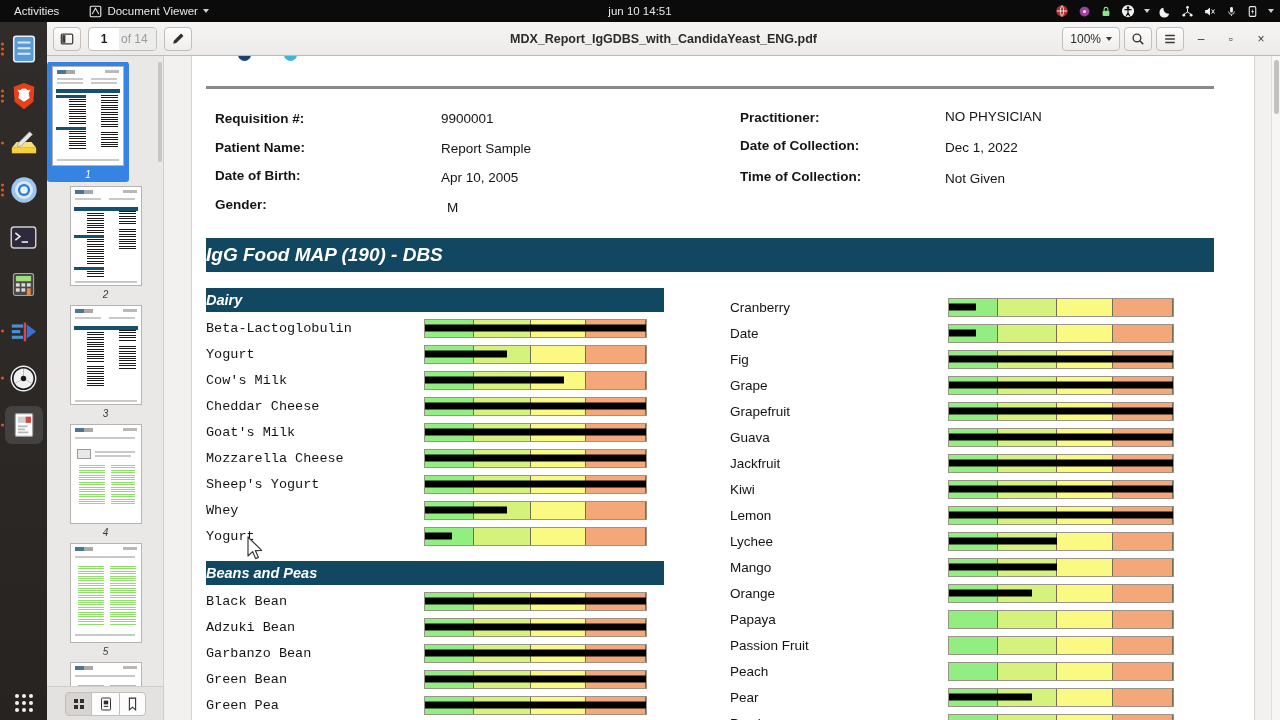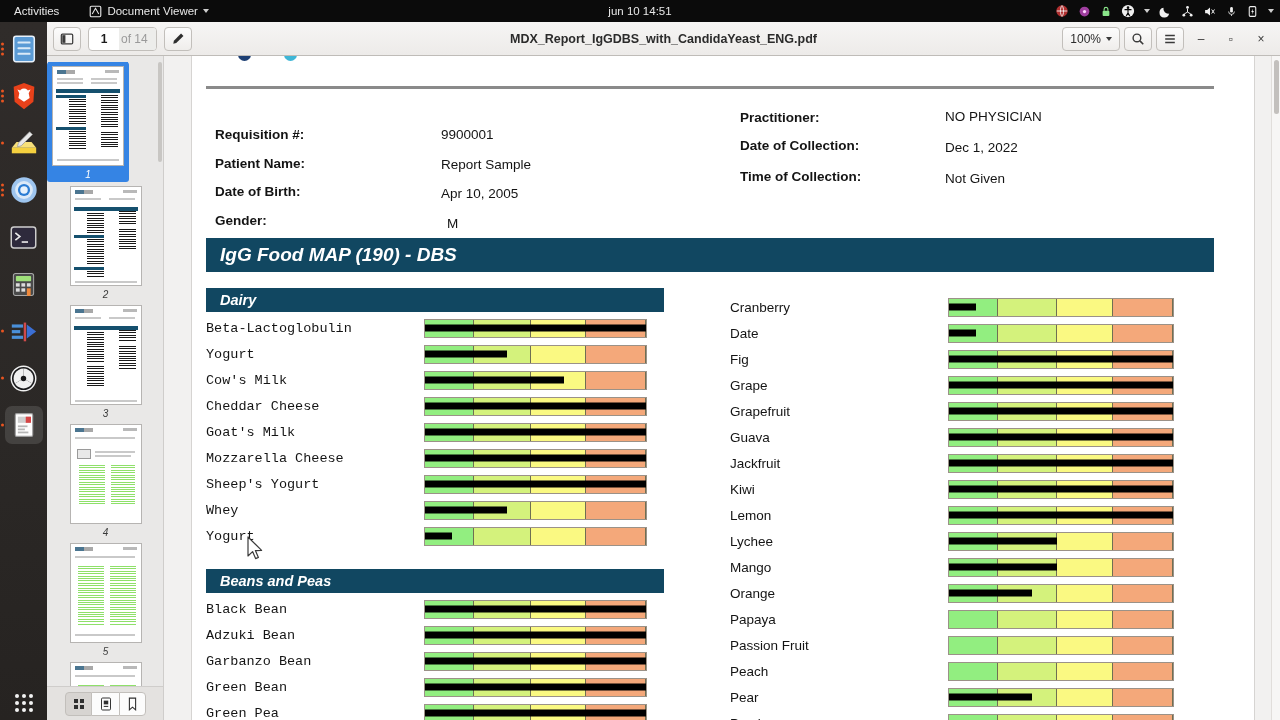--- a/index.html
+++ b/index.html
@@ -113,29 +113,29 @@
   #hr-top { position: absolute; left: 14px; top: 30px; width: 1008px; height: 3px; background: #8a8a8a; }
 
   .info-grid { position: absolute; top: 54px; left: 0; width: 1062px; font-size: 13.5px; color: #141414; }
   .info-col { position: absolute; }
   .info-row { position: relative; height: 28px; }
   .info-k { position: absolute; font-weight: bold; white-space: nowrap; }
   .info-v { position: absolute; white-space: nowrap; }
 
   #maptitle { position: absolute; top: 182px; left: 14px; width: 1008px; height: 34px;
               background: #114761; color: #fff; font-size: 19px; font-weight: bold; font-style: italic;
-              display: flex; align-items: center; padding-left: 14px; }
+              display: flex; align-items: center; }
 
   .col { position: absolute; top: 232px; }
   .col.left  { left: 14px;  width: 458px; }
   .col.right { left: 538px; width: 448px; }
 
   .cat-band { height: 24px; background: #114761; color: #fff; font-size: 14.5px;
               font-weight: bold; font-style: italic; display: flex; align-items: center;
-              padding-left: 14px; margin-bottom: 3px; }
+              padding-left: 0; margin-bottom: 3px; }
 
   .frow { height: 26px; display: flex; align-items: center; position: relative; }
   .fname { font-size: 13.5px; color: #141414; white-space: nowrap; }
   .col.left  .fname { width: 218px; font-family: Liberation Mono, monospace; }
   .col.right .fname { width: 218px; }
   .bar { position: relative; height: 19px; border: 1px solid #9b9288;
          display: flex; overflow: hidden; }
   .col.left  .bar { width: 223px; }
   .col.right .bar { width: 226px; }
   .bar .z { height: 100%; border-right: 1px solid #6f6f52; }
@@ -511,21 +511,21 @@
     <div id="page">
 
       <div id="brandrow">
         <span class="brand-dot" style="left:46px;background:#1d3f73"></span>
         <span class="brand-dot" style="left:92px;background:#3fb6d6"></span>
         <div id="brandtext">DIAGNOSTICS</div>
       </div>
       <div id="hr-top"></div>
 
       <div class="info-grid">
-        <div class="info-col" style="left:0px;top:16px;width:520px">
+        <div class="info-col" style="left:0px;top:0px;width:520px">
           <div class="info-row">
             <span class="info-k" style="left:23px;top:1px">Requisition #:</span>
             <span class="info-v" style="left:249px;top:1px">9900001</span>
           </div>
           <div class="info-row">
             <span class="info-k" style="left:23px;top:2px">Patient Name:</span>
             <span class="info-v" style="left:249px;top:3px">Report Sample</span>
           </div>
           <div class="info-row">
             <span class="info-k" style="left:23px;top:2px">Date of Birth:</span>
@@ -651,21 +651,21 @@
             <span class="fname">Yogurt</span>
           <div class="bar">
               <div class="z z1" style="width:22%"></div>
               <div class="z z2" style="width:26%"></div>
               <div class="z z3" style="width:25%"></div>
               <div class="z z4" style="width:27%"></div>
               <div class="val" style="width:12%"></div>
             </div>
           </div>
 
-        <div class="cat-band" style="margin-top:20px">Beans and Peas</div>
+        <div class="cat-band" style="margin-top:12px">Beans and Peas</div>
 
         <div class="frow">
             <span class="fname">Black Bean</span>
           <div class="bar">
               <div class="z z1" style="width:22%"></div>
               <div class="z z2" style="width:26%"></div>
               <div class="z z3" style="width:25%"></div>
               <div class="z z4" style="width:27%"></div>
               <div class="val" style="width:100%"></div>
             </div>

